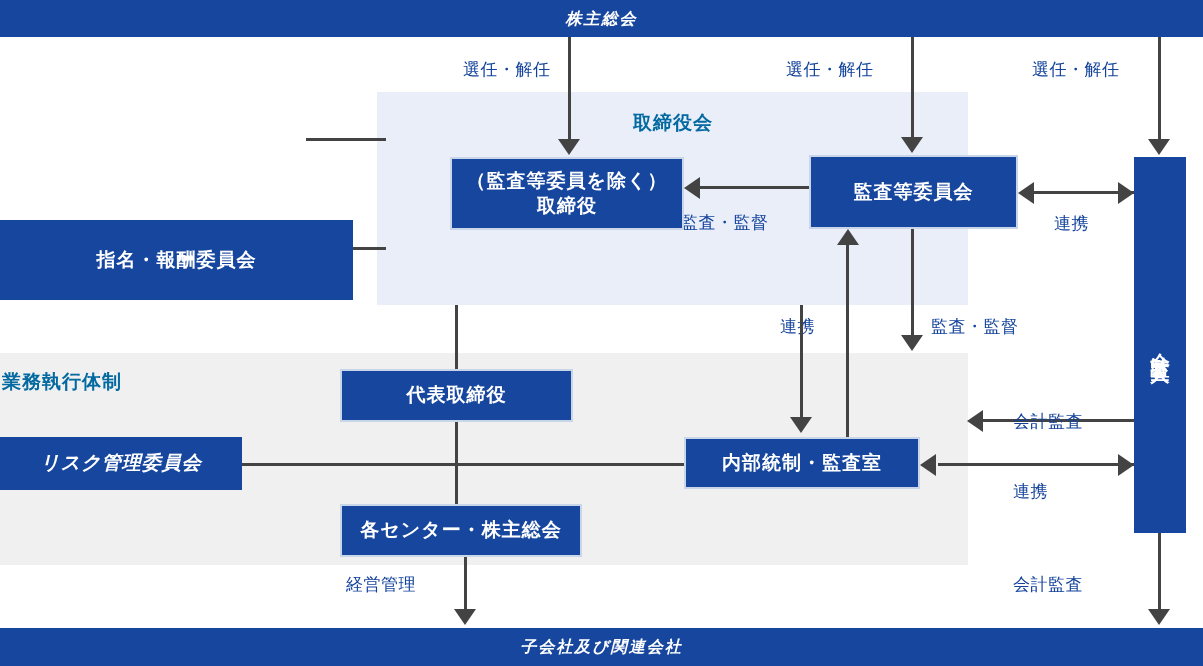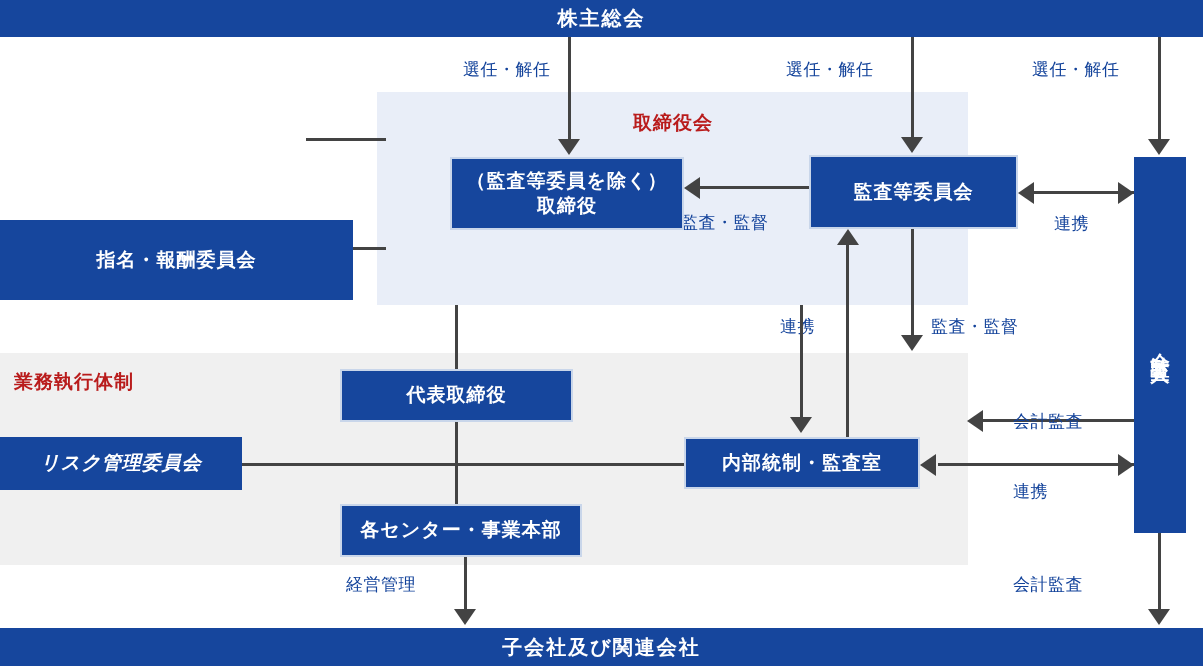--- a/index.html
+++ b/index.html
@@ -30,48 +30,49 @@
   }
   .panel-exec {
     left: 0px;
     top: 353px;
     width: 968px;
     height: 212px;
     background: #f0f0f0;
   }
   .panel-label {
     position: absolute;
-    color: #b91c1c;
+    color: #0369a1;
     font-size: 19px;
     font-weight: 700;
     letter-spacing: 1px;
     white-space: nowrap;
   }
   .board-caption {
     left: 633px;
     top: 110px;
   }
   .exec-caption {
-    left: 14px;
+    left: 2px;
     top: 369px;
   }
   
   .bar {
     position: absolute;
     background: #16469d;
     color: #ffffff;
     display: flex;
     align-items: center;
     justify-content: center;
     text-align: center;
-    font-size: 20px;
+    font-size: 16px;
     font-weight: 700;
     letter-spacing: 2px;
     line-height: 1.25;
     box-sizing: border-box;
+    font-style: italic;
   }
   .box {
     position: absolute;
     background: #16469d;
     color: #ffffff;
     display: flex;
     align-items: center;
     justify-content: center;
     text-align: center;
     font-size: 19px;
@@ -226,17 +227,17 @@
   <div class="box framed" id="box-directors">
     <div>
       <div>（監査等委員を除く）</div>
       <div>取締役</div>
     </div>
   </div>
 
   <div class="box framed" id="box-repdirector">代表取締役</div>
   <div class="box framed" id="box-auditcmte">監査等委員会</div>
   <div class="box framed" id="box-internal">内部統制・監査室</div>
-  <div class="box framed" id="box-centers">各センター・事業本部</div>
+  <div class="box framed" id="box-centers">各センター・株主総会</div>
 
   <div class="vertical-box" id="box-accountant">会計監査人</div>
 
 </div>
 
 </body></html>

